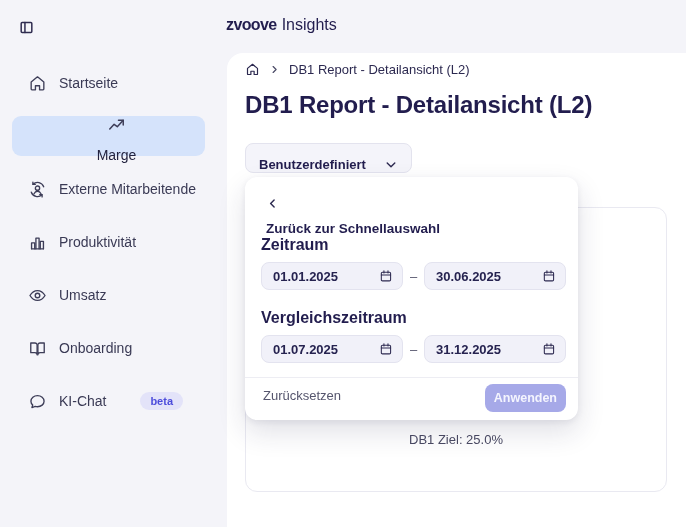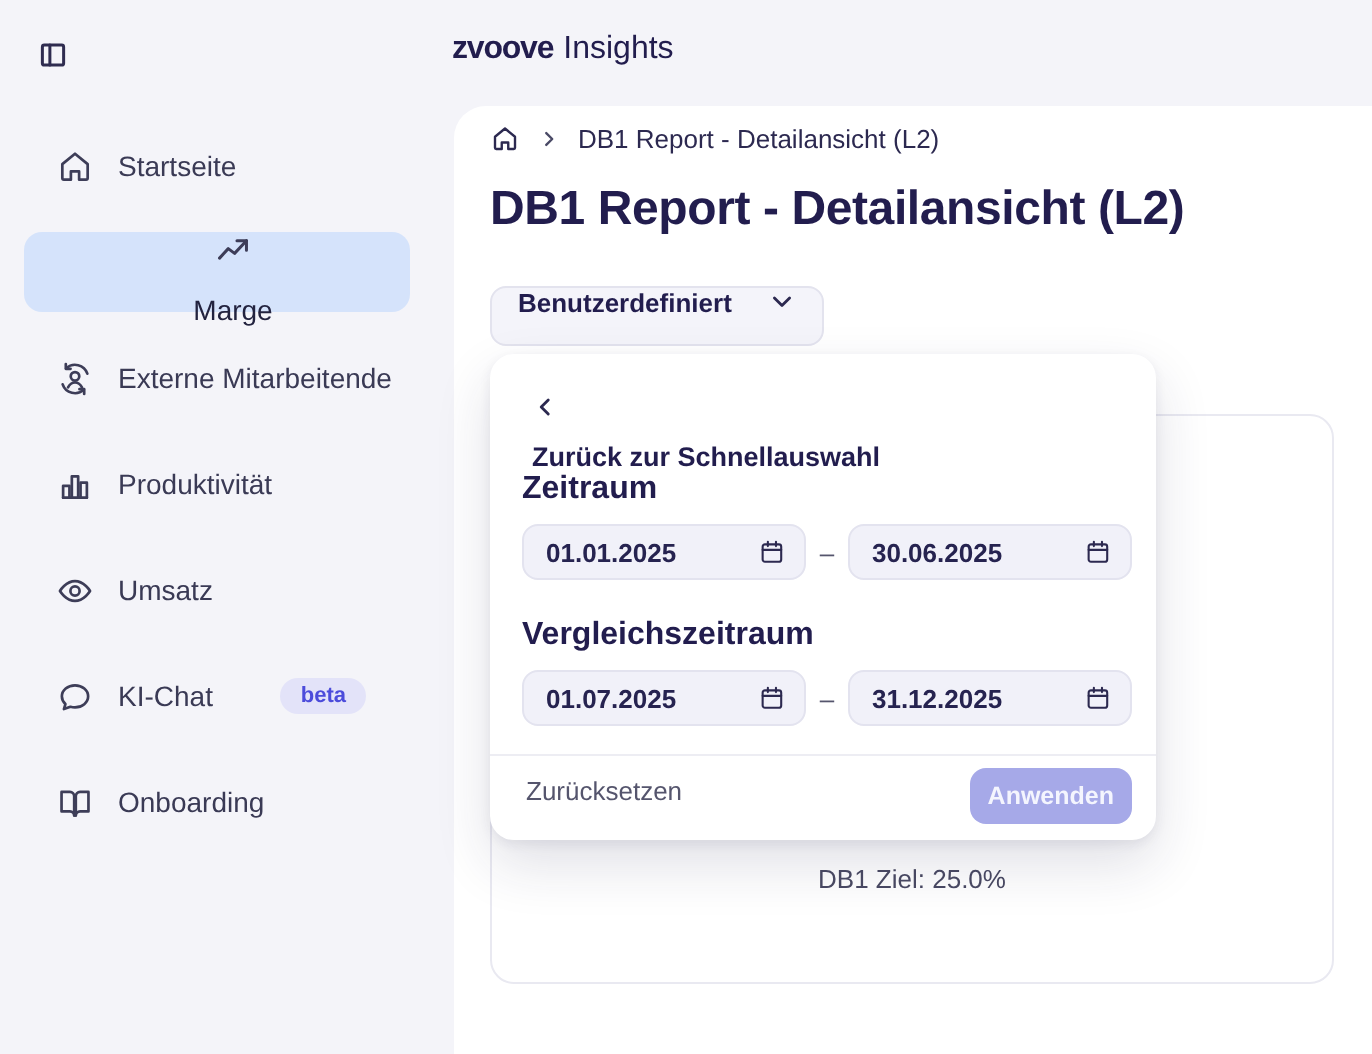--- a/index.html
+++ b/index.html
@@ -67,21 +67,21 @@
     position: absolute; left: 18px; top: 38px;
     font-size: 24px; font-weight: 700; letter-spacing: -0.2px;
     color: var(--heading-text, #221d4e);
   }
   .range-dropdown {
     position: absolute; left: 18px; top: 90px;
     width: 167px; height: 30px;
     background: #f4f4fa;
     border: 1px solid #e3e3ee;
     border-radius: 8px;
-    display: flex; align-items: flex-start; justify-content: space-between;
+    display: flex; align-items: flex-end; justify-content: space-between;
     padding: 0 13px;
     font-size: 13px; font-weight: 700; color: var(--heading-text, #221d4e);
   }
   .chev-down { width: 14px; height: 14px; color: #2c2950; }
 
   .chart-card {
     position: absolute; left: 18px; top: 154px;
     width: 422px; height: 285px;
     background: #fff;
     border: 1px solid #e9e9f1;
@@ -217,35 +217,35 @@
         <path d="M2.5 12S6.2 5.8 12 5.8 21.5 12 21.5 12 17.8 18.2 12 18.2 2.5 12 2.5 12Z"></path>
         <circle cx="12" cy="12" r="2.9"></circle>
       </svg>
     </span>
     <span class="nav-label">Umsatz</span>
   </div>
 
   <div class="nav-item">
     <span class="nav-icon">
       <svg viewBox="0 0 24 24" fill="none" stroke="currentColor" stroke-width="1.7" stroke-linecap="round" stroke-linejoin="round">
+        <path d="M3.5 5h5.3A2.7 2.7 0 0 1 11.5 7.7V20a2.7 2.7 0 0 0-2.7-2.7H3.5z"></path>
+        <path d="M20.5 5h-5.3a2.7 2.7 0 0 0-2.7 2.7V20a2.7 2.7 0 0 1 2.7-2.7h5.3z"></path>
+      </svg>
+    </span>
+    <span class="nav-label">Onboarding</span>
+  </div>
+
+  <div class="nav-item">
+    <span class="nav-icon">
+      <svg viewBox="0 0 24 24" fill="none" stroke="currentColor" stroke-width="1.7" stroke-linecap="round" stroke-linejoin="round">
         <path d="M12 4.6c4.6 0 8.3 3.1 8.3 7s-3.7 7-8.3 7c-1 0-2-.15-2.9-.45L5 19.6l.95-3.1c-1.4-1.25-2.25-2.95-2.25-4.9 0-3.9 3.7-7 8.3-7Z"></path>
       </svg>
     </span>
     <span class="nav-label">KI-Chat</span>
     <span class="beta-badge">beta</span>
-  </div>
-
-  <div class="nav-item">
-    <span class="nav-icon">
-      <svg viewBox="0 0 24 24" fill="none" stroke="currentColor" stroke-width="1.7" stroke-linecap="round" stroke-linejoin="round">
-        <path d="M3.5 5h5.3A2.7 2.7 0 0 1 11.5 7.7V20a2.7 2.7 0 0 0-2.7-2.7H3.5z"></path>
-        <path d="M20.5 5h-5.3a2.7 2.7 0 0 0-2.7 2.7V20a2.7 2.7 0 0 1 2.7-2.7h5.3z"></path>
-      </svg>
-    </span>
-    <span class="nav-label">Onboarding</span>
   </div>
 
 </nav>
 
 <main class="panel">
 
   <div class="breadcrumb">
     <span class="crumb-home">
       <svg viewBox="0 0 24 24" fill="none" stroke="currentColor" stroke-width="1.9" stroke-linecap="round" stroke-linejoin="round">
         <path d="M4 10.2 12 3.6l8 6.6V19a1 1 0 0 1-1 1h-4.4v-5.2H9.4V20H5a1 1 0 0 1-1-1z"></path>

